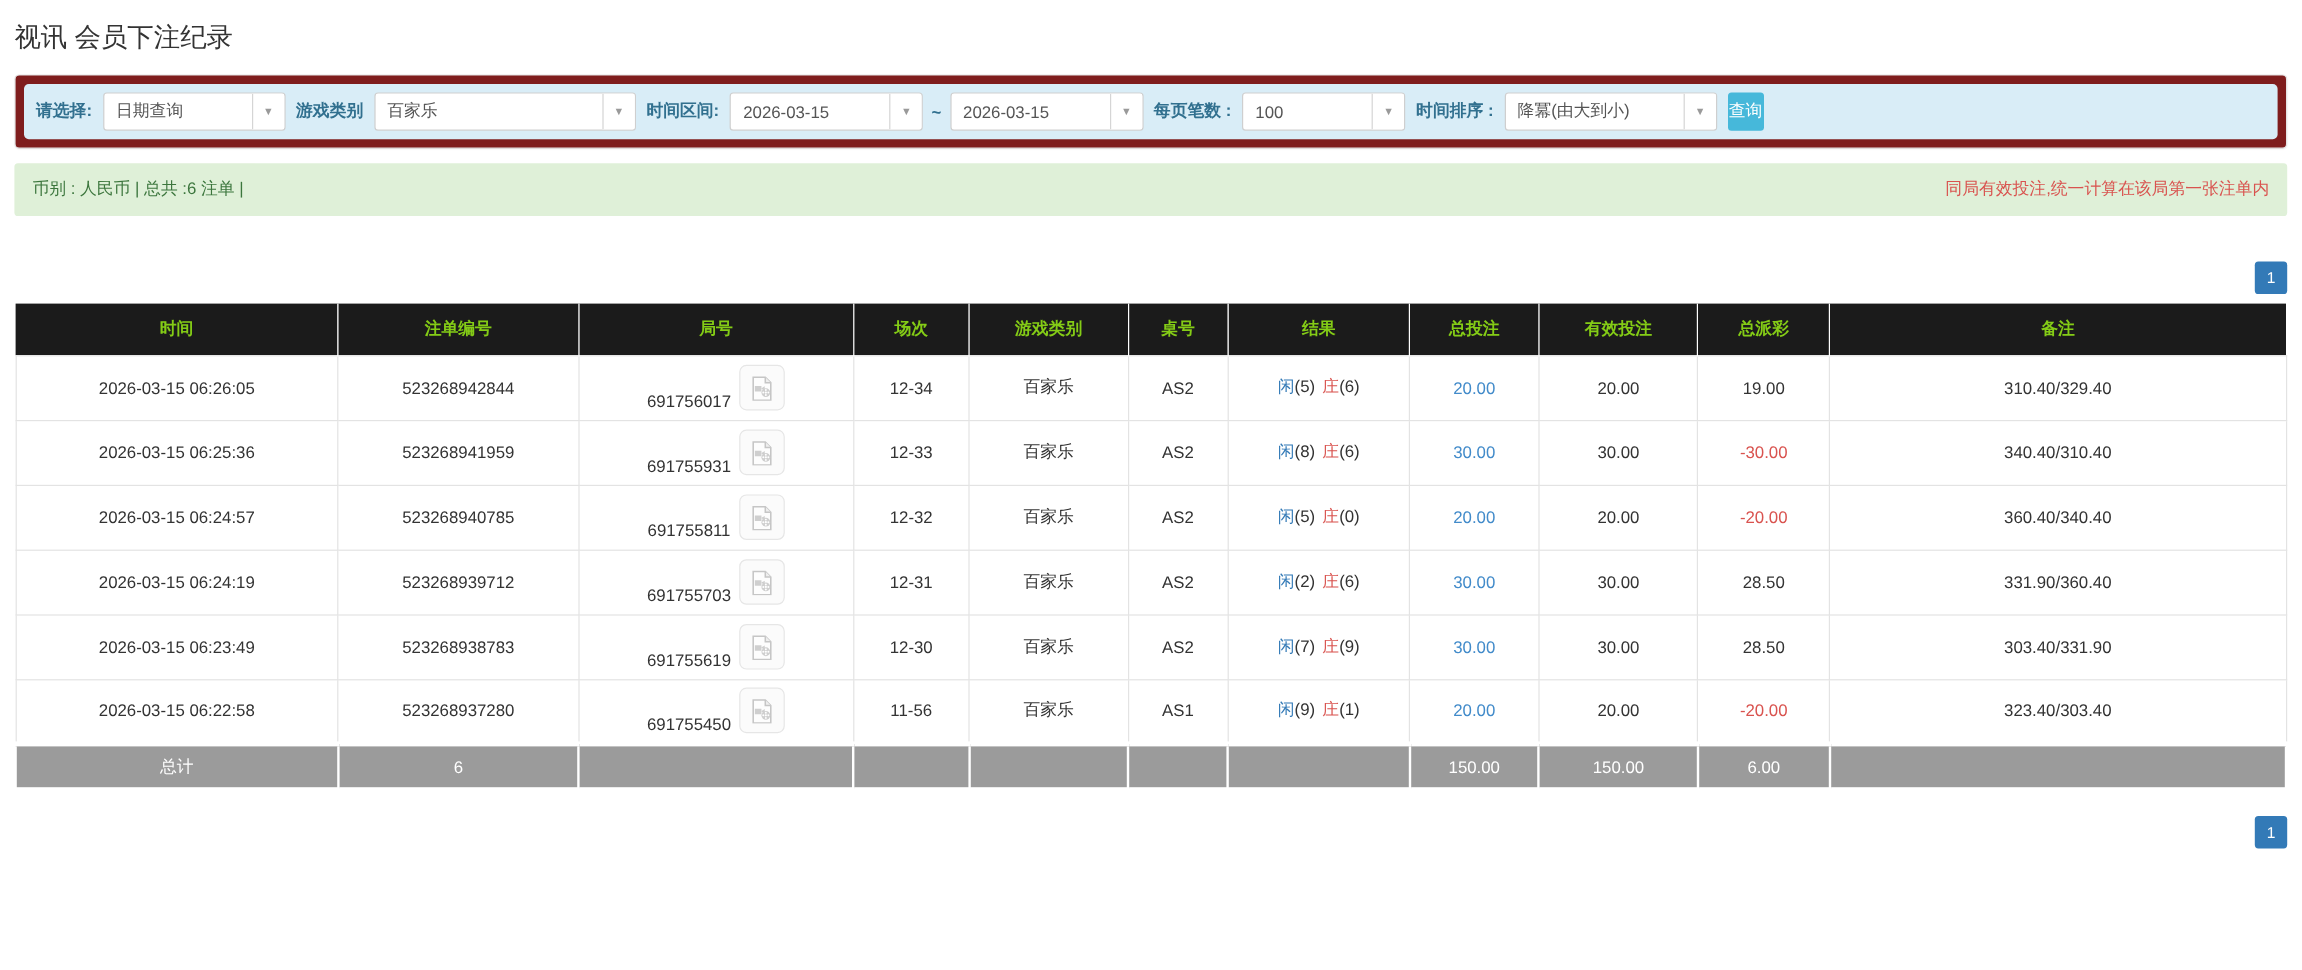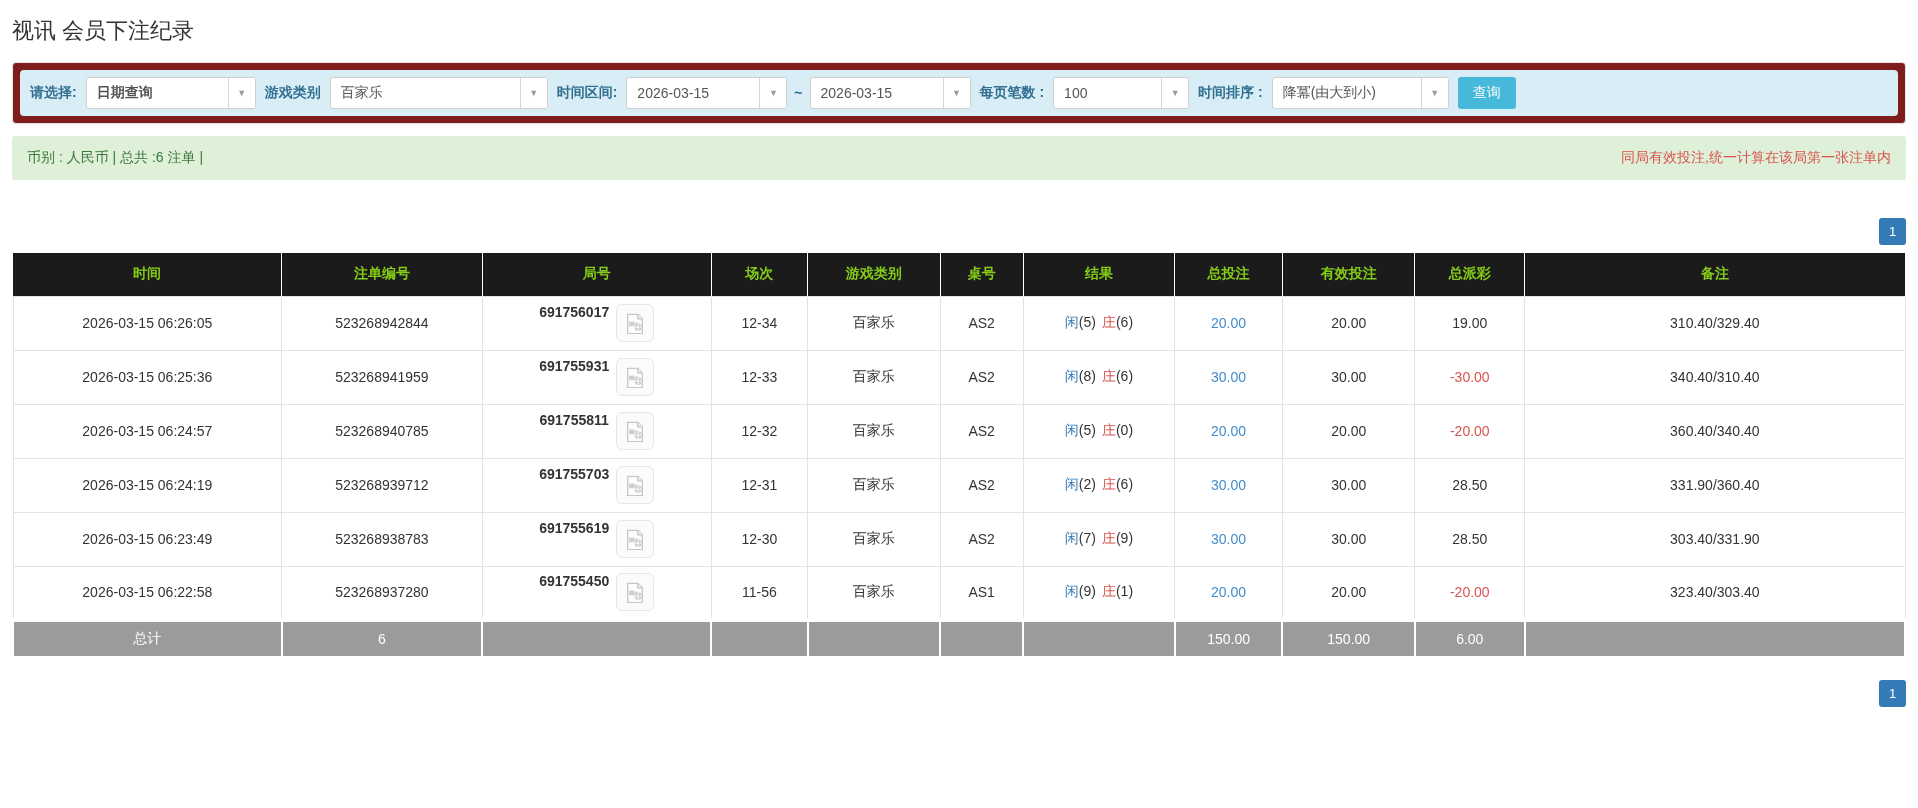--- a/index.html
+++ b/index.html
@@ -27,25 +27,25 @@
   .select {
     display:inline-flex; align-items:center; height:32px;
     background:#fff; border:1px solid #cfcfcf; border-radius:3px;
     cursor:pointer; overflow:hidden;
   }
   .select .sel-text { padding:0 10px; color:#555; flex:1; white-space:nowrap; }
   .select .sel-caret {
     width:27px; align-self:stretch; display:flex; align-items:center; justify-content:center;
     border-left:1px solid #d5d5d5; color:#9a9a9a; font-size:9px; background:#fff;
   }
-  .w170 { width:170px;font-weight:bold; } .w218 { width:218px; } .w200 { width:161px; }
+  .w170 { width:152px; } .w218 { width:218px; } .w200 { width:161px; }
   .w125 { width:136px; } .w195 { width:177px; }
   .tilde { color:#31708f; font-weight:bold; margin:0 -2px; }
   .search-btn {
-    height:32px; padding:0 15px; border:none; border-radius:3px;
+    height:32px; padding:0 1px; border:none; border-radius:3px;
     background:#46b8da; color:#fff; font-size:14px; cursor:pointer;
     font-family:inherit;
   }
 
   
   .summary-bar {
     background:#dff0d8; border-radius:3px;
     padding:13px 15px; display:flex; justify-content:space-between; align-items:center;
   }
   .summary-left { color:#3c763d; }
@@ -65,21 +65,21 @@
   table.records { width:100%; border-collapse:collapse; table-layout:fixed; font-size:14px; }
   thead th {
     background:#1b1b1b; color:#84cc16; font-weight:bold; height:43px;
     border-right:1px solid #fff; padding:0 4px;
   }
   thead th:last-child { border-right:none; }
   tbody td {
     border:1px solid #e3e3e3; height:54px; text-align:center;
     color:#333; padding:0 4px; background:#fff;
   }
-  .round-cell-inner { display:inline-flex; align-items:flex-start; gap:7px;font-weight:bold; }
+  .round-cell-inner { display:inline-flex; align-items:flex-end; gap:7px; }
   .video-btn {
     width:38px; height:38px; border:1px solid #e6e6e6; border-radius:6px;
     background:#fbfbfb; display:inline-flex; align-items:center; justify-content:center;
     cursor:pointer; padding:0;
   }
   .res-p { color:#337ab7; }
   .res-b { color:#d9534f; margin-left:6px; }
   .bet-link { color:#428bca; text-decoration:none; cursor:pointer; }
   td.neg { color:#d9534f; }
 

